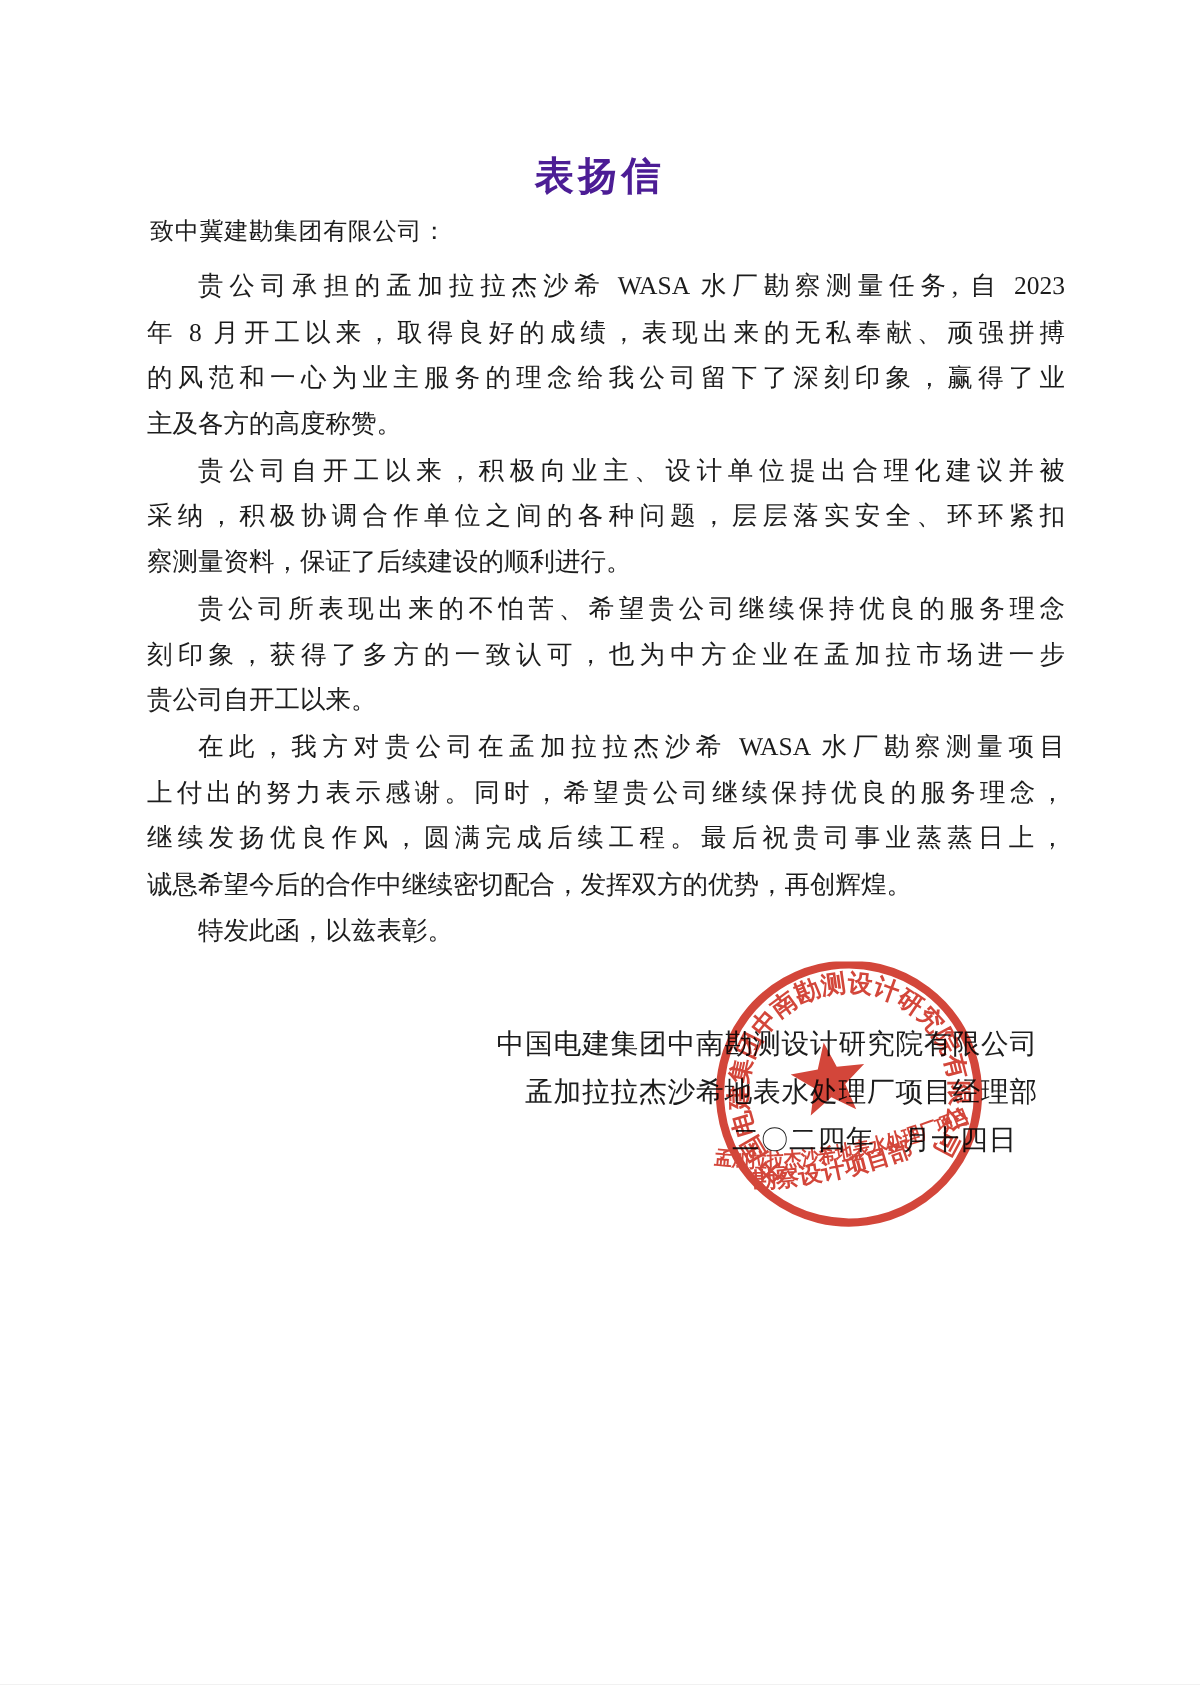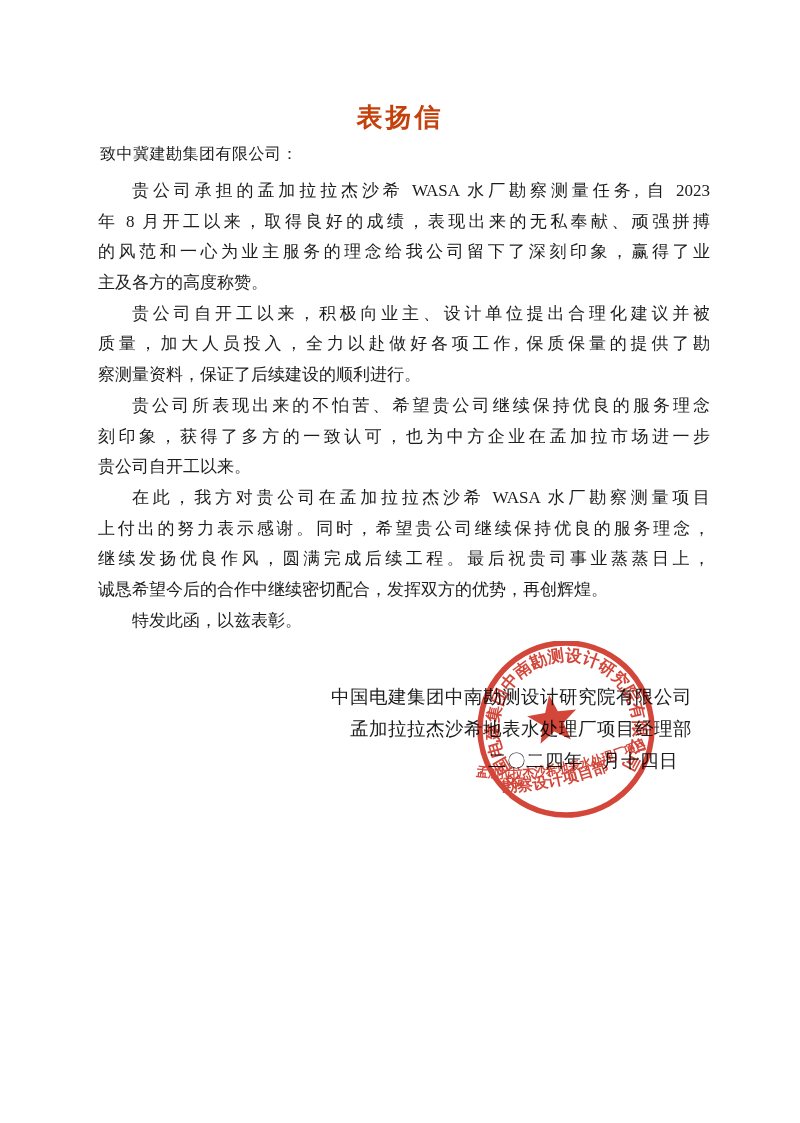--- a/index.html
+++ b/index.html
@@ -17,21 +17,21 @@
   .title {
     position: absolute;
     top: 100px;
     left: 0;
     width: 100%;
     text-align: center;
     font-family: "Liberation Sans", "DejaVu Sans", sans-serif;
     font-weight: bold;
     font-size: 26px;
     letter-spacing: 3px;
-    color: #c2410c;
+    color: #4c1d95;
   }
   .salutation {
     position: absolute;
     top: 144px;
     left: 100px;
     font-size: 16px;
     letter-spacing: 0.5px;
   }
   .letter-body {
     position: absolute;
@@ -82,21 +82,21 @@
   <h1 class="title">表扬信</h1>
 
   <div class="salutation">致中冀建勘集团有限公司：</div>
 
   <div class="letter-body" id="letter-body">
       <div class="line indent">贵公司承担的孟加拉拉杰沙希 WASA 水厂勘察测量任务, 自 2023</div>
       <div class="line">年 8 月开工以来，取得良好的成绩，表现出来的无私奉献、顽强拼搏</div>
       <div class="line">的风范和一心为业主服务的理念给我公司留下了深刻印象，赢得了业</div>
       <div class="line last">主及各方的高度称赞。</div>
       <div class="line indent">贵公司自开工以来，积极向业主、设计单位提出合理化建议并被</div>
-      <div class="line">质量，加大人员投入，全力以赴做好各项工作, 保质保量的提供了勘</div>
+      <div class="line">采纳，积极协调合作单位之间的各种问题，层层落实安全、环环紧扣</div>
       <div class="line last">察测量资料，保证了后续建设的顺利进行。</div>
       <div class="line indent">贵公司所表现出来的不怕苦、希望贵公司继续保持优良的服务理念</div>
       <div class="line">刻印象，获得了多方的一致认可，也为中方企业在孟加拉市场进一步</div>
       <div class="line last">贵公司自开工以来。</div>
       <div class="line indent">在此，我方对贵公司在孟加拉拉杰沙希 WASA 水厂勘察测量项目</div>
       <div class="line">上付出的努力表示感谢。同时，希望贵公司继续保持优良的服务理念，</div>
       <div class="line">继续发扬优良作风，圆满完成后续工程。最后祝贵司事业蒸蒸日上，</div>
       <div class="line last">诚恳希望今后的合作中继续密切配合，发挥双方的优势，再创辉煌。</div>
       <div class="line indent last">特发此函，以兹表彰。</div>
     </div>

